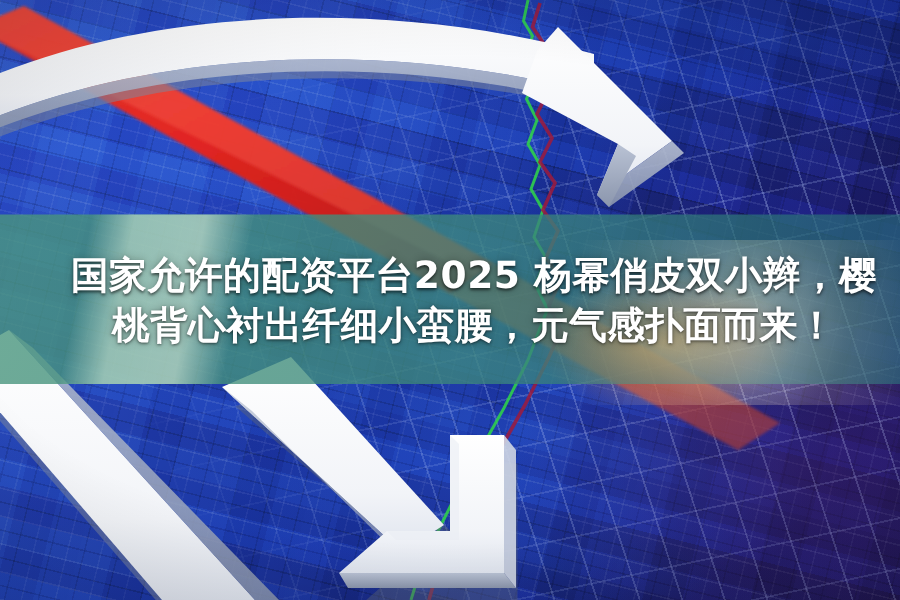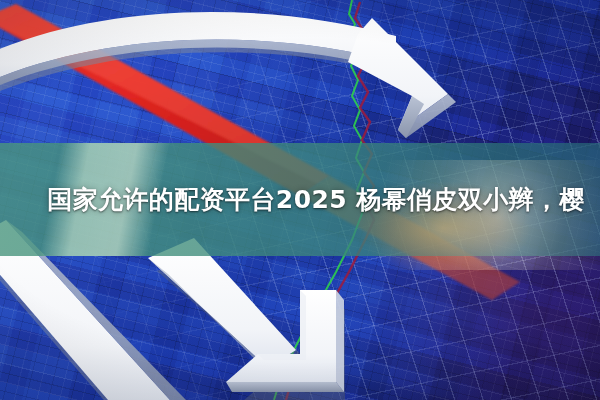--- a/index.html
+++ b/index.html
@@ -254,15 +254,16 @@
   </svg>
 
   <div class="layer bg-vignette"></div>
 
   <div class="band"></div>
   <div class="band-streak"></div>
   <div class="band-glow"></div>
 
   <div class="headline">
     <span class="ln">国家允许的配资平台2025 杨幂俏皮双小辫，樱</span>
+    <span class="ln">桃背心衬出纤细小蛮腰，元气感扑面而来！</span>
   </div>
 
 </div>
 
 </body></html>

